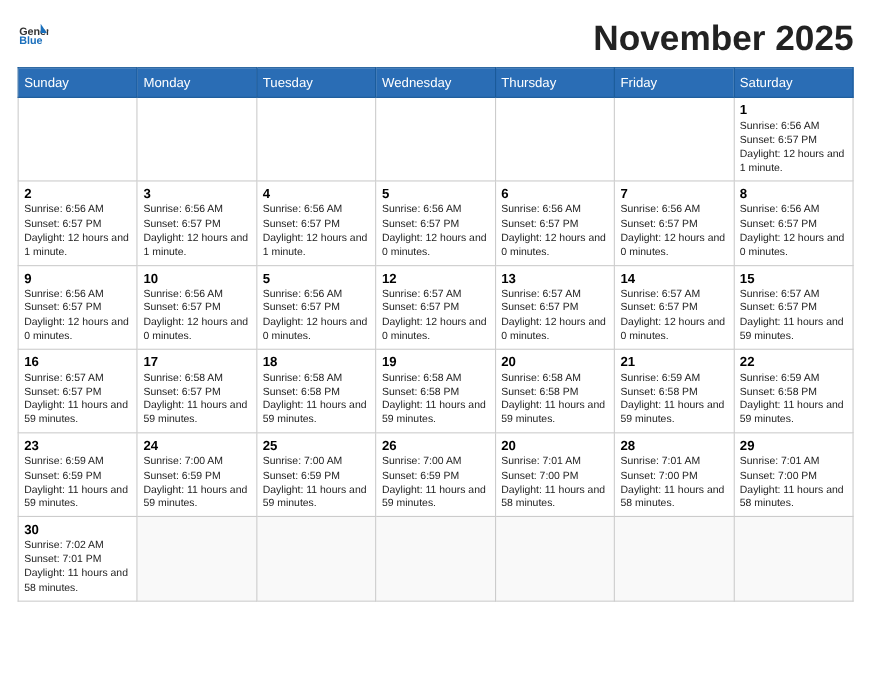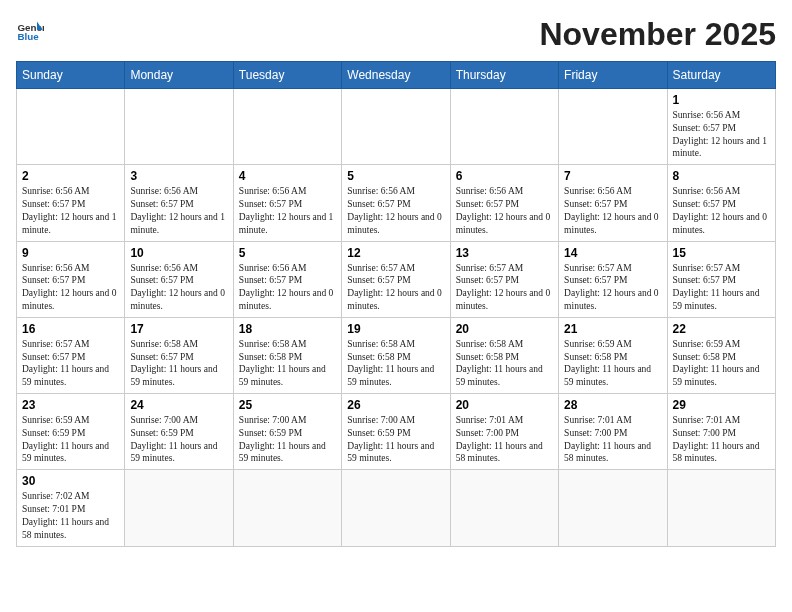--- a/index.html
+++ b/index.html
@@ -64,21 +64,20 @@
     .day-number {
       font-weight: bold;
       font-size: 12px;
       display: block;
       margin-bottom: 2px;
     }
     .day-info {
       font-size: 9.5px;
       color: #222;
       line-height: 1.35;
-      font-family: Liberation Serif, serif;
     }
     .empty-cell {
       background: #f9f9f9;
     }
     tbody tr:nth-child(odd) td {
       background: #fff;
     }
     tbody tr td {
       background: #fff;
     }

